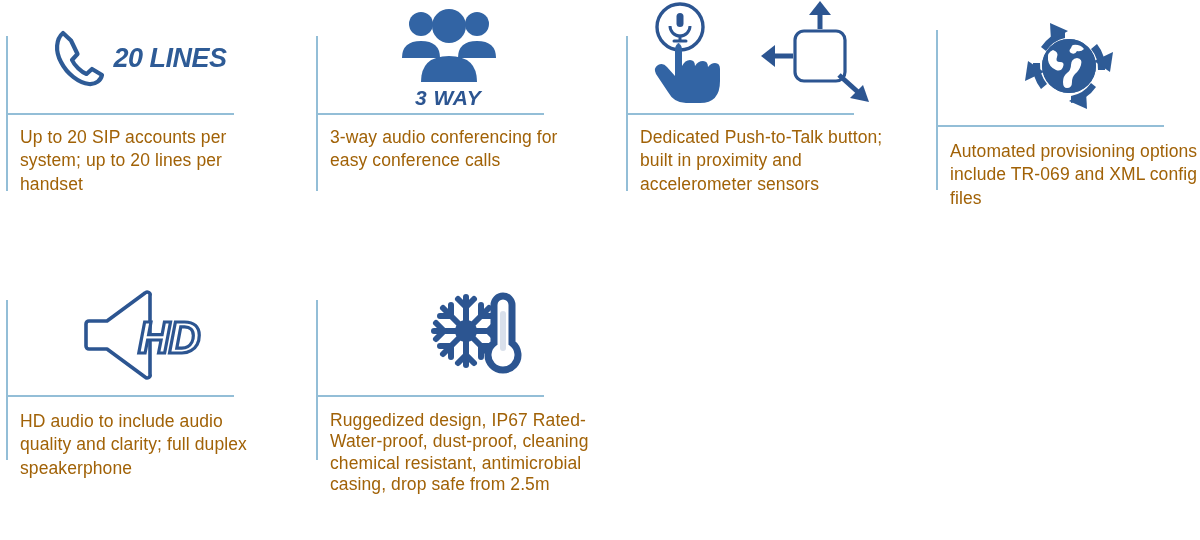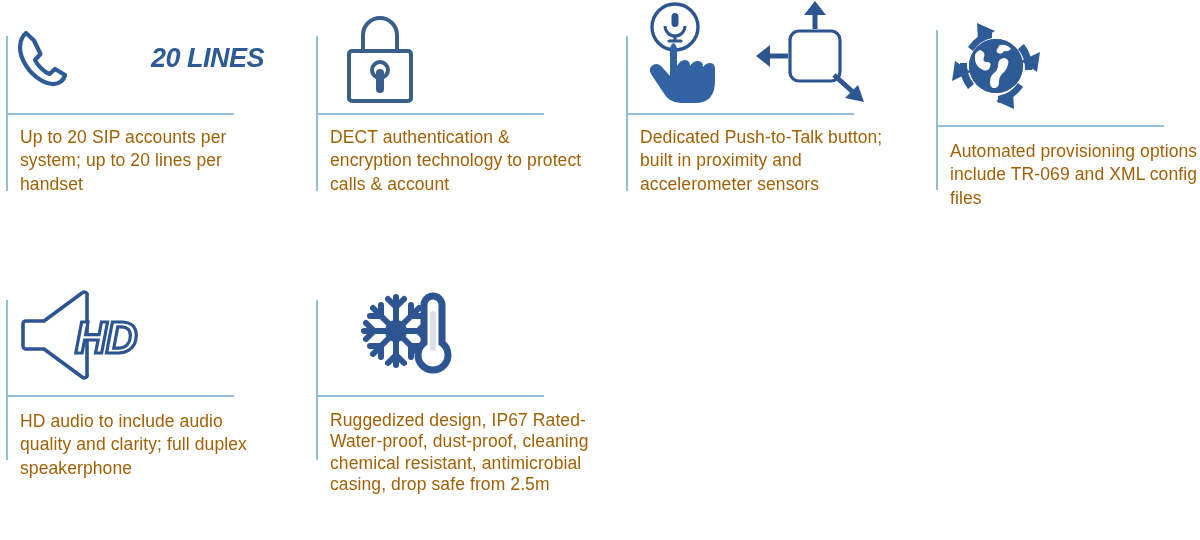--- a/index.html
+++ b/index.html
@@ -45,21 +45,21 @@
   .col4 .hrule{ width:228px; }
 
   .iconbox{
     position:absolute;
     left:14px;
     top:4px;
     width:250px;
     height:108px;
     display:flex;
     align-items:center;
-    justify-content:space-between;
+    justify-content:center;
   }
   .cell.r2 .iconbox{ top:8px; height:114px; }
 
   .caption{
     position:absolute;
     left:20px;
     top:126px;
     width:252px;
     color:#a16207;
     font-size:17.5px;
@@ -93,34 +93,41 @@
     <div class="iconbox">
       <svg width="58" height="62" viewBox="0 0 58 62">
         <path d="M12 6 C5 12 4 24 10 35 C16 47 28 56 38 57 C45 57.6 50 53 51 48
                  L41 42 L35.5 47 C30 45 23.5 38.5 21 33 L26.5 27 L20 13.5 Z" fill="none" stroke="#2e5b96" stroke-width="4.2" stroke-linejoin="round" stroke-linecap="round"></path>
       </svg>
       <span class="lines-word">20 LINES</span>
     </div>
     <div class="caption">Up to 20 SIP accounts per system; up to 20 lines per handset</div>
   </div>
 
-  <div class="cell col2 r1">
+
+  <div class="cell col3 r1">
     <div class="vrule"></div>
     <div class="hrule"></div>
     <div class="iconbox">
-      <svg width="76" height="100" viewBox="0 0 76 100" style="margin-left:18px;margin-top:-2px;">
-        <path d="M21 44 V28 A17 17 0 0 1 55 28 V44" fill="none" stroke="#3a5e8c" stroke-width="4"></path>
-        <rect x="7" y="44" width="62" height="50" rx="3" fill="none" stroke="#3a5e8c" stroke-width="4"></rect>
-        <circle cx="38" cy="63" r="8" fill="none" stroke="#3a5e8c" stroke-width="4"></circle>
-        <path d="M38 66 v16" stroke="#3a5e8c" stroke-width="8" stroke-linecap="round"></path>
-      </svg>
-    </div>
-    <div class="caption">DECT authentication &amp; encryption technology to protect calls &amp; account</div>
-  </div>
-
+      <svg width="110" height="106" viewBox="0 0 110 106" style="margin-left:10px;margin-top:-2px;">
+
+        <circle cx="22" cy="20" r="12" fill="#3264a4"></circle>
+        <path d="M3 54 q0-17 19-17 q19 0 19 17 z" fill="#3264a4"></path>
+
+        <circle cx="78" cy="20" r="12" fill="#3264a4"></circle>
+        <path d="M59 54 q0-17 19-17 q19 0 19 17 z" fill="#3264a4"></path>
+
+        <circle cx="50" cy="22" r="17" fill="#3264a4"></circle>
+        <path d="M22 78 q0-26 28-26 q28 0 28 26 z" fill="#3264a4"></path>
+
+        <text x="16" y="101" font-family="Liberation Sans, sans-serif" font-size="21" font-weight="bold" font-style="italic" fill="#2c5591" letter-spacing="0.5">3 WAY</text>
+      </svg>
+    </div>
+    <div class="caption">3-way audio conferencing for easy conference calls</div>
+  </div>
 
   <div class="cell col4 r1">
     <div class="vrule"></div>
     <div class="hrule"></div>
     <div class="iconbox" style="left:18px;">
       <svg width="240" height="110" viewBox="0 0 240 110" style="margin-top:-4px;">
 
         <circle cx="37" cy="26" r="23" fill="none" stroke="#2c5591" stroke-width="3.4"></circle>
         <rect x="33.5" y="12" width="7" height="14" rx="3.5" fill="#2c5591"></rect>
         <path d="M27 25 a10 10 0 0 0 20 0" fill="none" stroke="#2c5591" stroke-width="3"></path>

